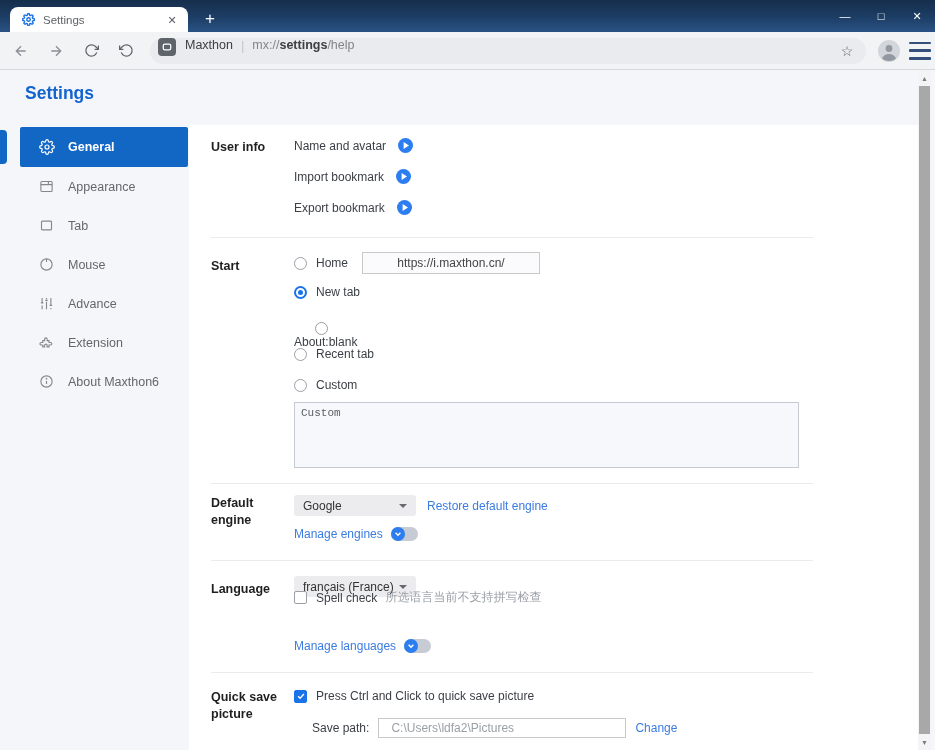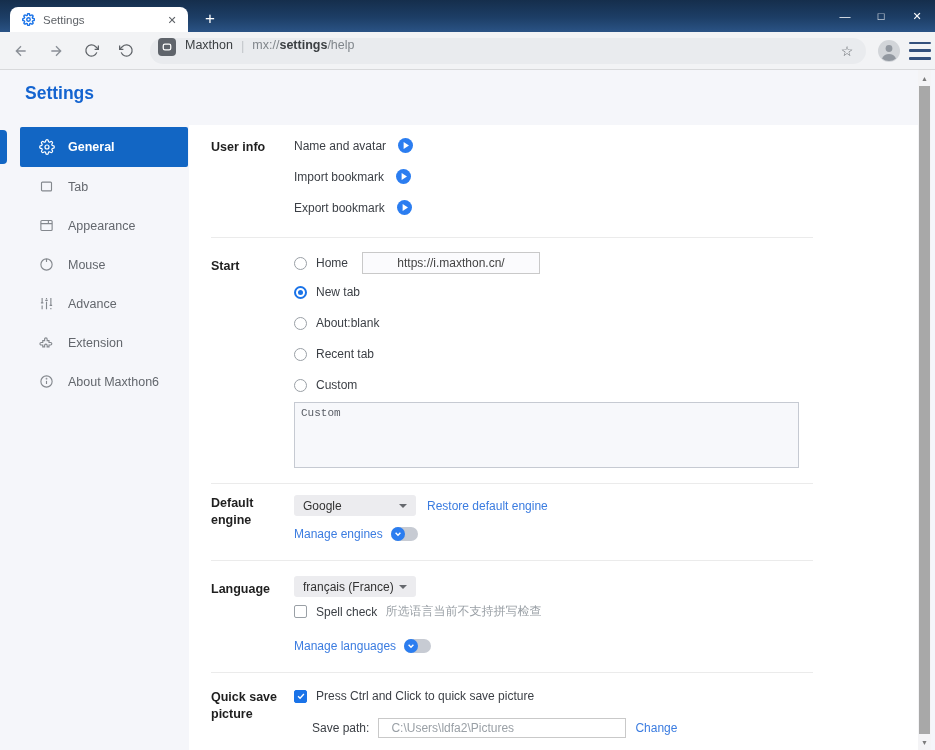--- a/index.html
+++ b/index.html
@@ -182,34 +182,34 @@
               <circle cx="12" cy="12" r="3"></circle>
               <path d="M19.4 15a1.65 1.65 0 0 0 .33 1.82l.06.06a2 2 0 0 1-2.83 2.83l-.06-.06a1.65 1.65 0 0 0-1.82-.33 1.65 1.65 0 0 0-1 1.51V21a2 2 0 0 1-4 0v-.09A1.65 1.65 0 0 0 9 19.4a1.65 1.65 0 0 0-1.82.33l-.06.06a2 2 0 0 1-2.83-2.83l.06-.06a1.65 1.65 0 0 0 .33-1.82 1.65 1.65 0 0 0-1.51-1H3a2 2 0 0 1 0-4h.09A1.65 1.65 0 0 0 4.6 9a1.65 1.65 0 0 0-.33-1.82l-.06-.06a2 2 0 0 1 2.83-2.83l.06.06a1.65 1.65 0 0 0 1.82.33H9a1.65 1.65 0 0 0 1-1.51V3a2 2 0 0 1 4 0v.09a1.65 1.65 0 0 0 1 1.51 1.65 1.65 0 0 0 1.82-.33l.06-.06a2 2 0 0 1 2.83 2.83l-.06.06a1.65 1.65 0 0 0-.33 1.82V9a1.65 1.65 0 0 0 1.51 1H21a2 2 0 0 1 0 4h-.09a1.65 1.65 0 0 0-1.51 1z"></path>
             </svg>
         </span>
         <span>General</span>
       </div>
 
       <div class="side-item">
         <span class="icn">
           <svg width="15" height="15" viewBox="0 0 24 24" fill="none" stroke="#84888e" stroke-width="1.8">
-              <rect x="4" y="5" width="16" height="14" rx="1.5"></rect>
-            </svg>
-        </span>
-        <span>Tab</span>
-      </div>
-
-      <div class="side-item">
-        <span class="icn">
-          <svg width="15" height="15" viewBox="0 0 24 24" fill="none" stroke="#84888e" stroke-width="1.8">
               <rect x="3" y="4" width="18" height="16" rx="1.5"></rect>
               <path d="M3 9h18M15 4v5"></path>
             </svg>
         </span>
         <span>Appearance</span>
+      </div>
+
+      <div class="side-item">
+        <span class="icn">
+          <svg width="15" height="15" viewBox="0 0 24 24" fill="none" stroke="#84888e" stroke-width="1.8">
+              <rect x="4" y="5" width="16" height="14" rx="1.5"></rect>
+            </svg>
+        </span>
+        <span>Tab</span>
       </div>
 
       <div class="side-item">
         <span class="icn">
           <svg width="15" height="15" viewBox="0 0 24 24" fill="none" stroke="#84888e" stroke-width="1.8">
               <circle cx="12" cy="12" r="9"></circle>
               <path d="M12 3v5"></path>
             </svg>
         </span>
         <span>Mouse</span>
@@ -278,21 +278,21 @@
       <div class="sec-label" style="top:133px;">Start</div>
       <div class="row" style="top:127px; height:22px;">
         <span class="radio"></span>
         <span>Home</span>
         <input class="home-input" value="https://i.maxthon.cn/" style="">
       </div>
       <div class="row" style="top:160px;">
         <span class="radio checked"></span>
         <span>New tab</span>
       </div>
-      <div class="row" style="top:191px;">
+      <div class="row" style="top:197px;flex-direction:column;">
         <span class="radio"></span>
         <span>About:blank</span>
       </div>
       <div class="row" style="top:222px;">
         <span class="radio"></span>
         <span>Recent tab</span>
       </div>
       <div class="row" style="top:253px;">
         <span class="radio"></span>
         <span>Custom</span>
@@ -322,21 +322,21 @@
 
       <div class="divider" style="top:435px;"></div>
 
       <div class="sec-label" style="top:456px;">Language</div>
       <div class="row" style="top:451px; height:21px;align-items:center;">
         <div class="dropdown">
           <span>français (France)</span>
           <span class="caret"></span>
         </div>
       </div>
-      <div class="row" style="top:478px;justify-content:space-between;">
+      <div class="row" style="top:464px;justify-content:space-between;">
         <span class="checkbox"></span>
         <span>Spell check</span>
         <span class="cn-note">所选语言当前不支持拼写检查</span>
       </div>
       <div class="row" style="top:514px;">
         <a class="link">Manage languages</a>
         <span class="chev-toggle">
           <span class="knob">
             <svg width="8" height="8" viewBox="0 0 10 10" fill="none" stroke="#fff" stroke-width="1.8">
                 <path d="M2 3.5l3 3 3-3"></path>

